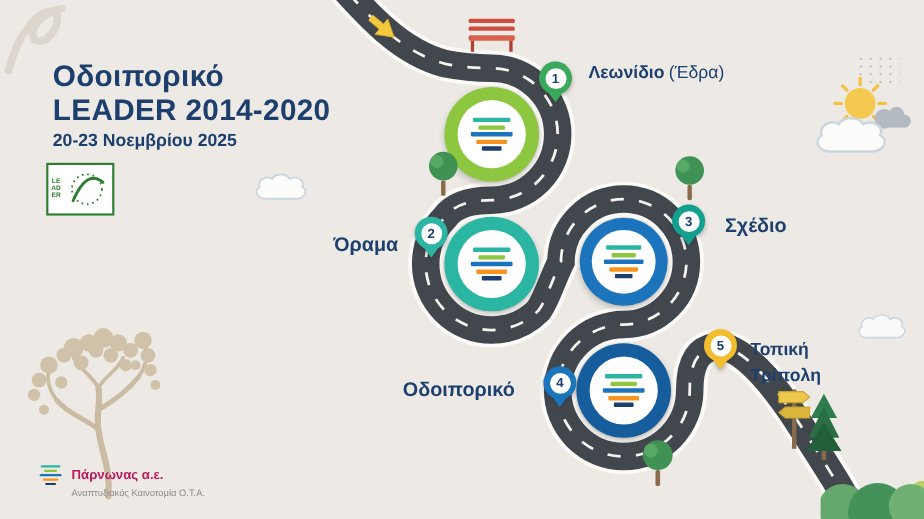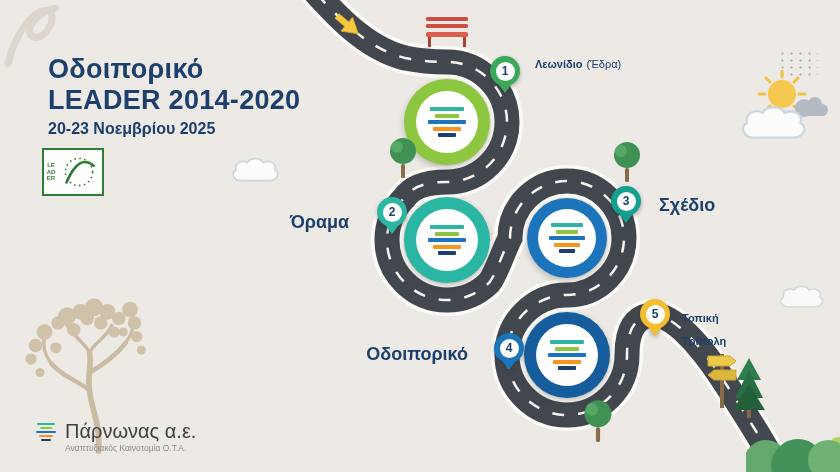--- a/index.html
+++ b/index.html
@@ -32,27 +32,27 @@
   .pin{position:absolute;width:30px;height:30px;border-radius:50%;background:var(--pc,#888);
        display:flex;align-items:center;justify-content:center;z-index:8;
        filter:drop-shadow(0 2px 2px rgba(40,40,40,.35));}
   .pin::after{content:"";position:absolute;top:25px;left:50%;transform:translateX(-50%);
        border-left:9px solid transparent;border-right:9px solid transparent;
        border-top:12px solid var(--pc,#888);}
   .pin-core{width:19px;height:19px;border-radius:50%;background:#fff;display:flex;align-items:center;
        justify-content:center;font-size:12px;font-weight:bold;color:#1c3f6e;position:relative;z-index:1;}
 
   
-  .stop-label{position:absolute;z-index:8;font-weight:bold;color:#1c3f6e;font-size:11px;white-space:nowrap;}
+  .stop-label{position:absolute;z-index:8;font-weight:bold;color:#1c3f6e;font-size:16px;white-space:nowrap;}
   .stop-label .lt{font-weight:normal;margin-left:4px;}
   .lbl-big{font-size:18px;}
 
   
   .footer{position:absolute;left:36px;top:422px;display:flex;align-items:flex-start;gap:9px;z-index:7;}
-  .footer .org{font-size:20px;font-weight:normal;color:#404040;line-height:18px;}
+  .footer .org{font-size:12px;font-weight:bold;color:#be185d;line-height:18px;}
   .footer .sub{font-size:8.5px;color:#8b8b8b;margin-top:3px;}
 
   .dots{position:absolute;left:778px;top:50px;width:40px;height:28px;opacity:.55;z-index:2;
         background-image:radial-gradient(circle,#8f969e 1.1px,transparent 1.25px);background-size:9px 7px;}
 
   .arrow-wrap{position:absolute;left:332px;top:12px;width:30px;height:30px;transform:rotate(40deg);z-index:3;}
 
   svg{display:block;}
 </style>
 </head>
@@ -292,21 +292,21 @@
   <div class="pin" style="left: 494px; top: 333px; --pc: #1b75bb;">
     <div class="pin-core">4</div>
   </div>
   <div class="pin" style="left: 640px; top: 299px; --pc: #f2bd2e;">
     <div class="pin-core">5</div>
   </div>
 
   <div class="stop-label" style="left:535px;top:58px">
     <span>Λεωνίδιο</span><span class="lt">(Έδρα)</span>
   </div>
-  <div class="stop-label lbl-big" style="left:290px;top:212px;width:72px;">Όραμα</div>
+  <div class="stop-label lbl-big" style="left:290px;top:212px;width:72px;text-align:right">Όραμα</div>
   <div class="stop-label lbl-big" style="left:659px;top:195px">Σχέδιο</div>
   <div class="stop-label lbl-big" style="left:360px;top:344px;width:108px;text-align:right">Οδοιπορικό</div>
   <div class="stop-label" style="left:682px;top:307px;line-height:23px">
     <div>Τοπική</div>
     <div>Τρίπολη</div>
   </div>
 
 </div>
 
 </body></html>

